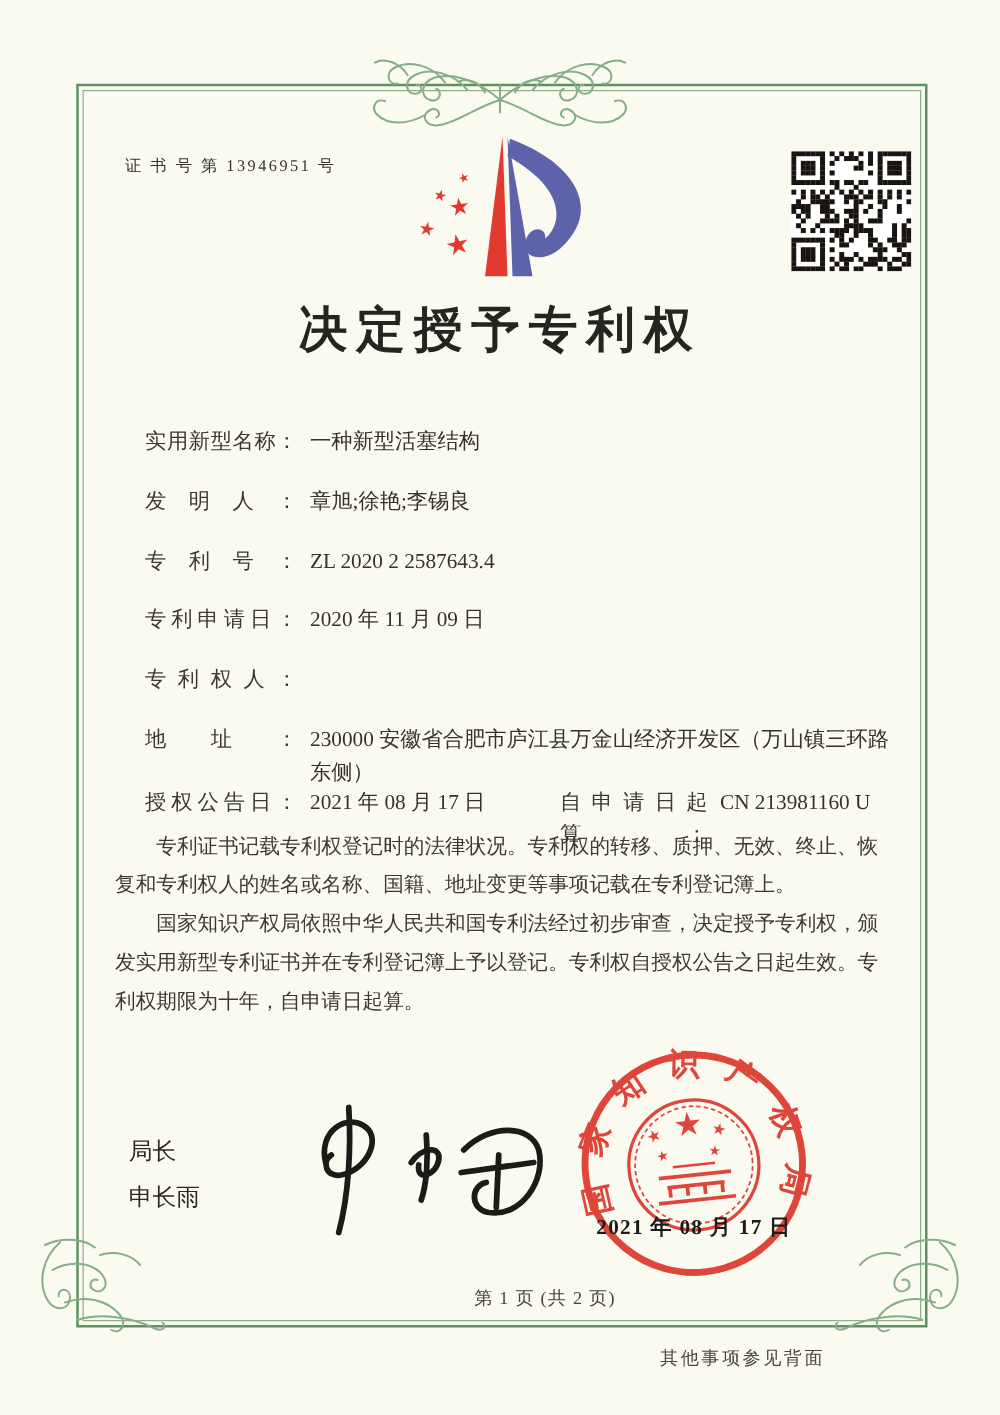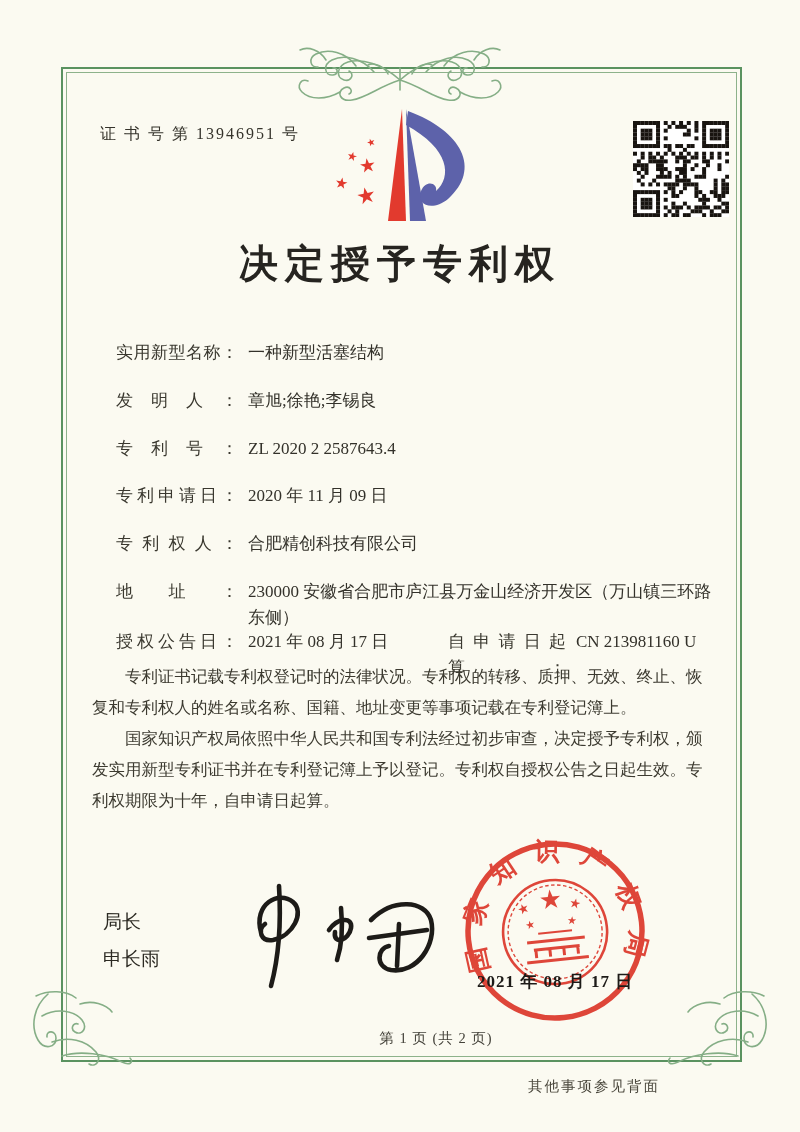--- a/index.html
+++ b/index.html
@@ -4,21 +4,21 @@
 <style>
   html,body{margin:0;padding:0;}
   body{width:800px;height:1132px;position:relative;background:#fbfaf1;
        font-family:"Liberation Serif","DejaVu Serif",serif;color:#2e2c26;overflow:hidden;}
   .abs{position:absolute;}
 
   
   .frame{left:61px;top:67px;width:677px;height:991px;border:2px solid #5a9260;}
   .frame-inner{position:absolute;left:3px;top:3px;right:3px;bottom:3px;border:1px solid #8db28b;}
 
-  .certno{left:100px;top:124px;font-size:16px;letter-spacing:2px;color:#35332b;}
+  .certno{left:100px;top:124px;font-size:13px;letter-spacing:2px;color:#35332b;}
 
   .logo{left:322px;top:101px;width:168px;height:128px;}
   .qr{left:633px;top:121px;width:96px;height:96px;background:#fff;}
   .qr svg{display:block;width:96px;height:96px;}
 
   .title{left:0;top:237px;width:800px;text-align:center;font-size:39px;font-weight:700;
          letter-spacing:7px;color:#262420;}
 
   .row{left:116px;width:618px;display:flex;align-items:flex-start;
        font-size:17px;line-height:26px;color:#35332b;}
@@ -403,21 +403,20 @@
 <div class="abs row" style="top:436px">
   <span class="lab">专利号：</span>
   <span class="val">ZL 2020 2 2587643.4</span>
 </div>
 <div class="abs row" style="top:483px">
   <span class="lab">专利申请日：</span>
   <span class="val">2020 年 11 月 09 日</span>
 </div>
 <div class="abs row" style="top:531px">
   <span class="lab">专利权人：</span>
-  <span class="val">合肥精创科技有限公司</span>
 </div>
 <div class="abs row" style="top:579px">
   <span class="lab">地址：</span>
   <span class="val wrap">230000  安徽省合肥市庐江县万金山经济开发区（万山镇三环路东侧）</span>
 </div>
 <div class="abs row" style="top:629px">
   <span class="lab">授权公告日：</span>
   <span class="val" style="width:182px;flex:none">2021 年 08 月 17 日</span>
   <span class="lab2">自申请日起算：</span>
   <span class="val">CN 213981160 U</span>

